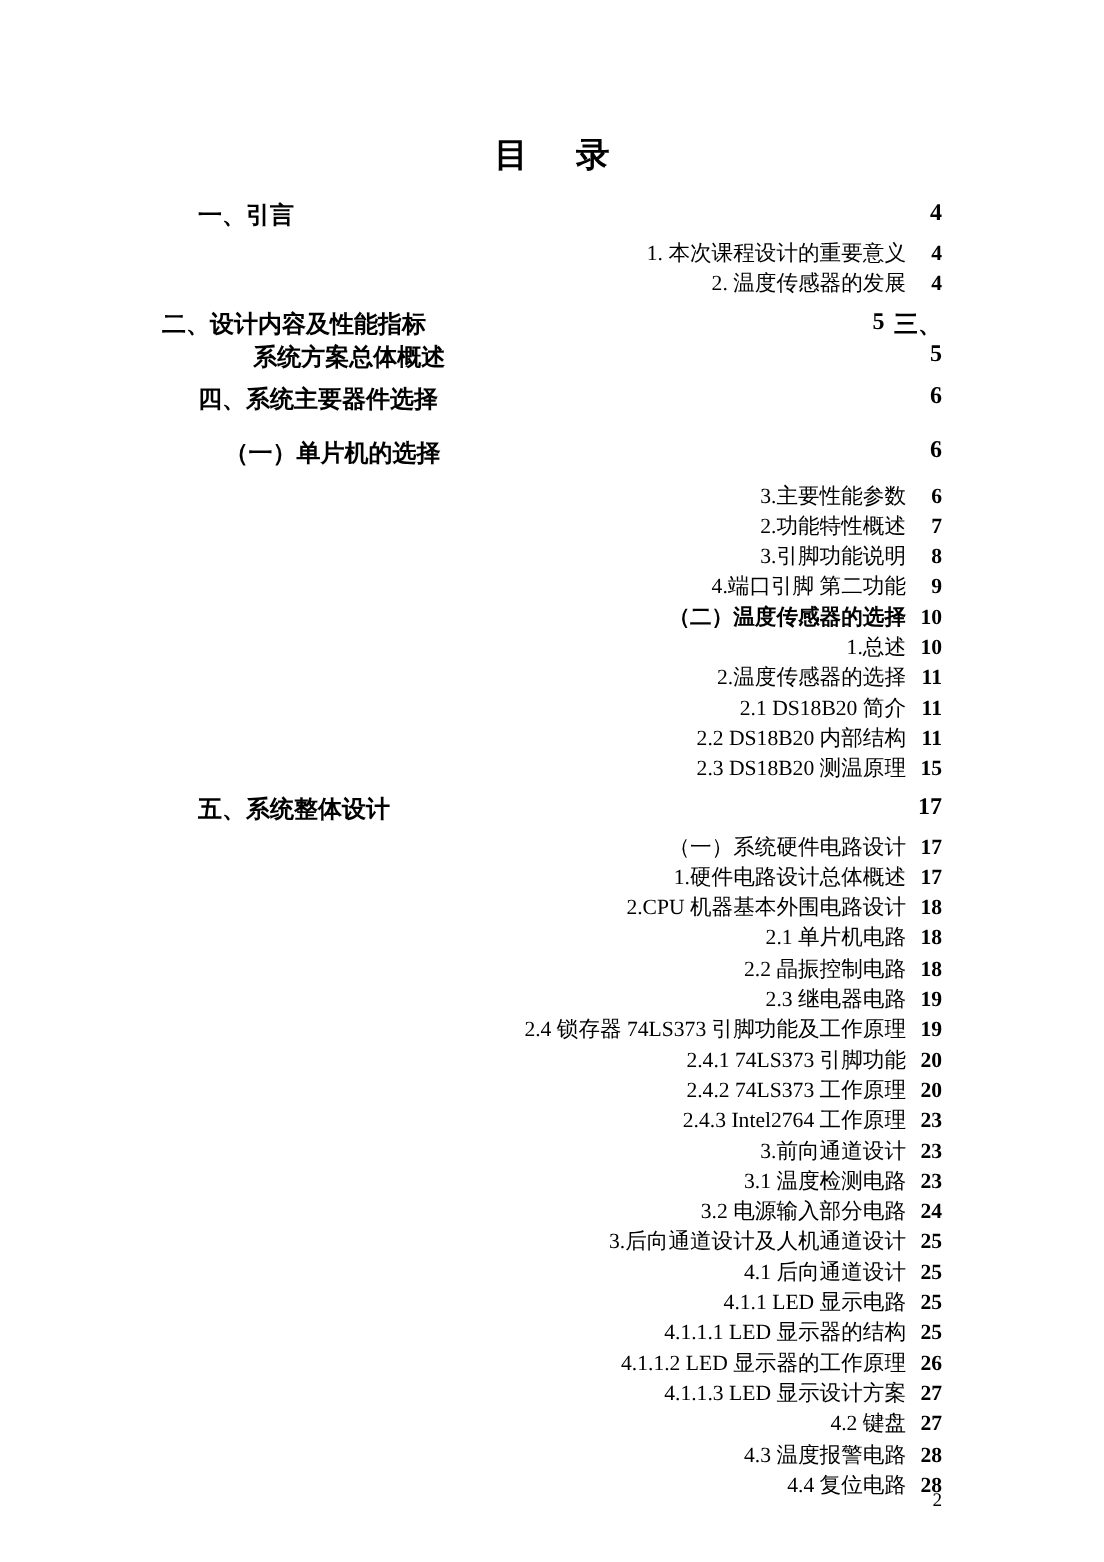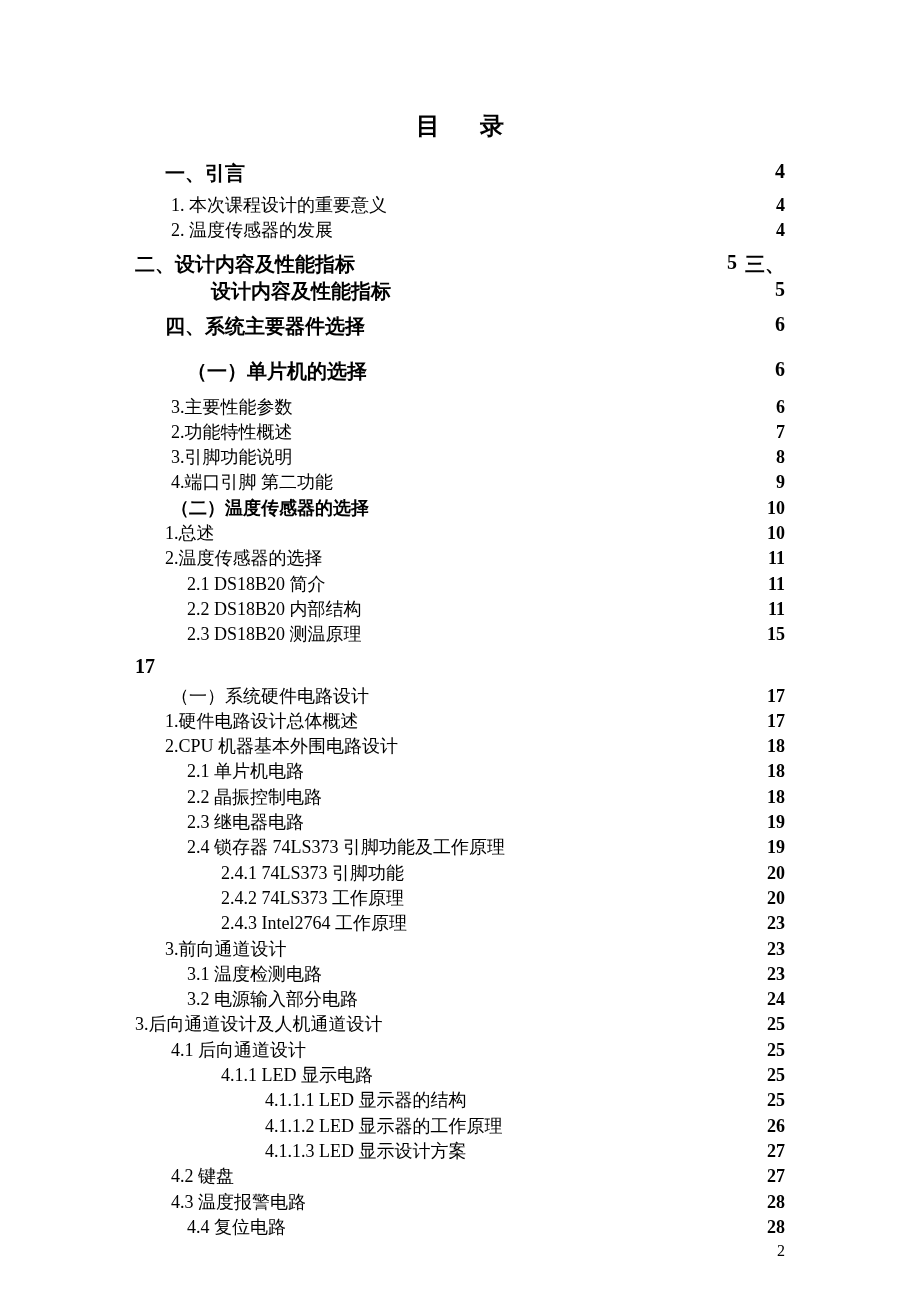--- a/index.html
+++ b/index.html
@@ -14,35 +14,36 @@
       height: 1302px;
       position: relative;
       color: #000;
     }
     .page {
       padding: 110px 135px 0 135px;
     }
     .title {
       text-align: center;
       font-weight: bold;
-      font-size: 24px;
+      font-size: 28px;
       margin-bottom: 18px;
       letter-spacing: 40px;
       padding-left: 40px;
     }
     .line {
       display: flex;
       justify-content: space-between;
       align-items: baseline;
       font-size: 18px;
       line-height: 1.35;
       margin-bottom: 1px;
     }
     .line .label {
       flex: 1;
+      text-align: right;
     }
     .line .pg {
       font-weight: bold;
       text-align: right;
       min-width: 30px;
     }
     .bold {
       font-weight: bold;
     }
     .h1 {
@@ -105,21 +106,21 @@
   <div class="wrap2" style="margin-top:8px;">
     <div class="wrap2-left">
       <div class="h1" style="margin:0;">
         <span>二、设计内容及性能指标</span>
         <span class="pg">5</span>
       </div>
     </div>
     <div class="wrap2-right" style="margin-left:8px;">三、</div>
   </div>
   <div class="h1" style="margin-top:0;">
-    <span style="padding-left:76px;">设计内容及性能指标</span>
+    <span style="padding-left:76px;">系统方案总体概述</span>
     <span class="pg">5</span>
   </div>
 
   <div class="h1">
     <span class="i1">四、系统主要器件选择</span>
     <span class="pg">6</span>
   </div>
   <div class="spacer-sm"></div>
   <div class="h1">
     <span class="label i3">（一）单片机的选择</span>
@@ -161,20 +162,21 @@
   <div class="line">
     <span class="label i3">2.2 DS18B20 内部结构</span>
     <span class="pg">11</span>
   </div>
   <div class="line">
     <span class="label i3">2.3 DS18B20 测温原理</span>
     <span class="pg">15</span>
   </div>
 
   <div class="h1">
+    <span class="i1">五、系统整体设计</span>
     <span class="pg">17</span>
   </div>
   <div class="line">
     <span class="label i2">（一）系统硬件电路设计</span>
     <span class="pg">17</span>
   </div>
   <div class="line">
     <span class="label i1">1.硬件电路设计总体概述</span>
     <span class="pg">17</span>
   </div>

